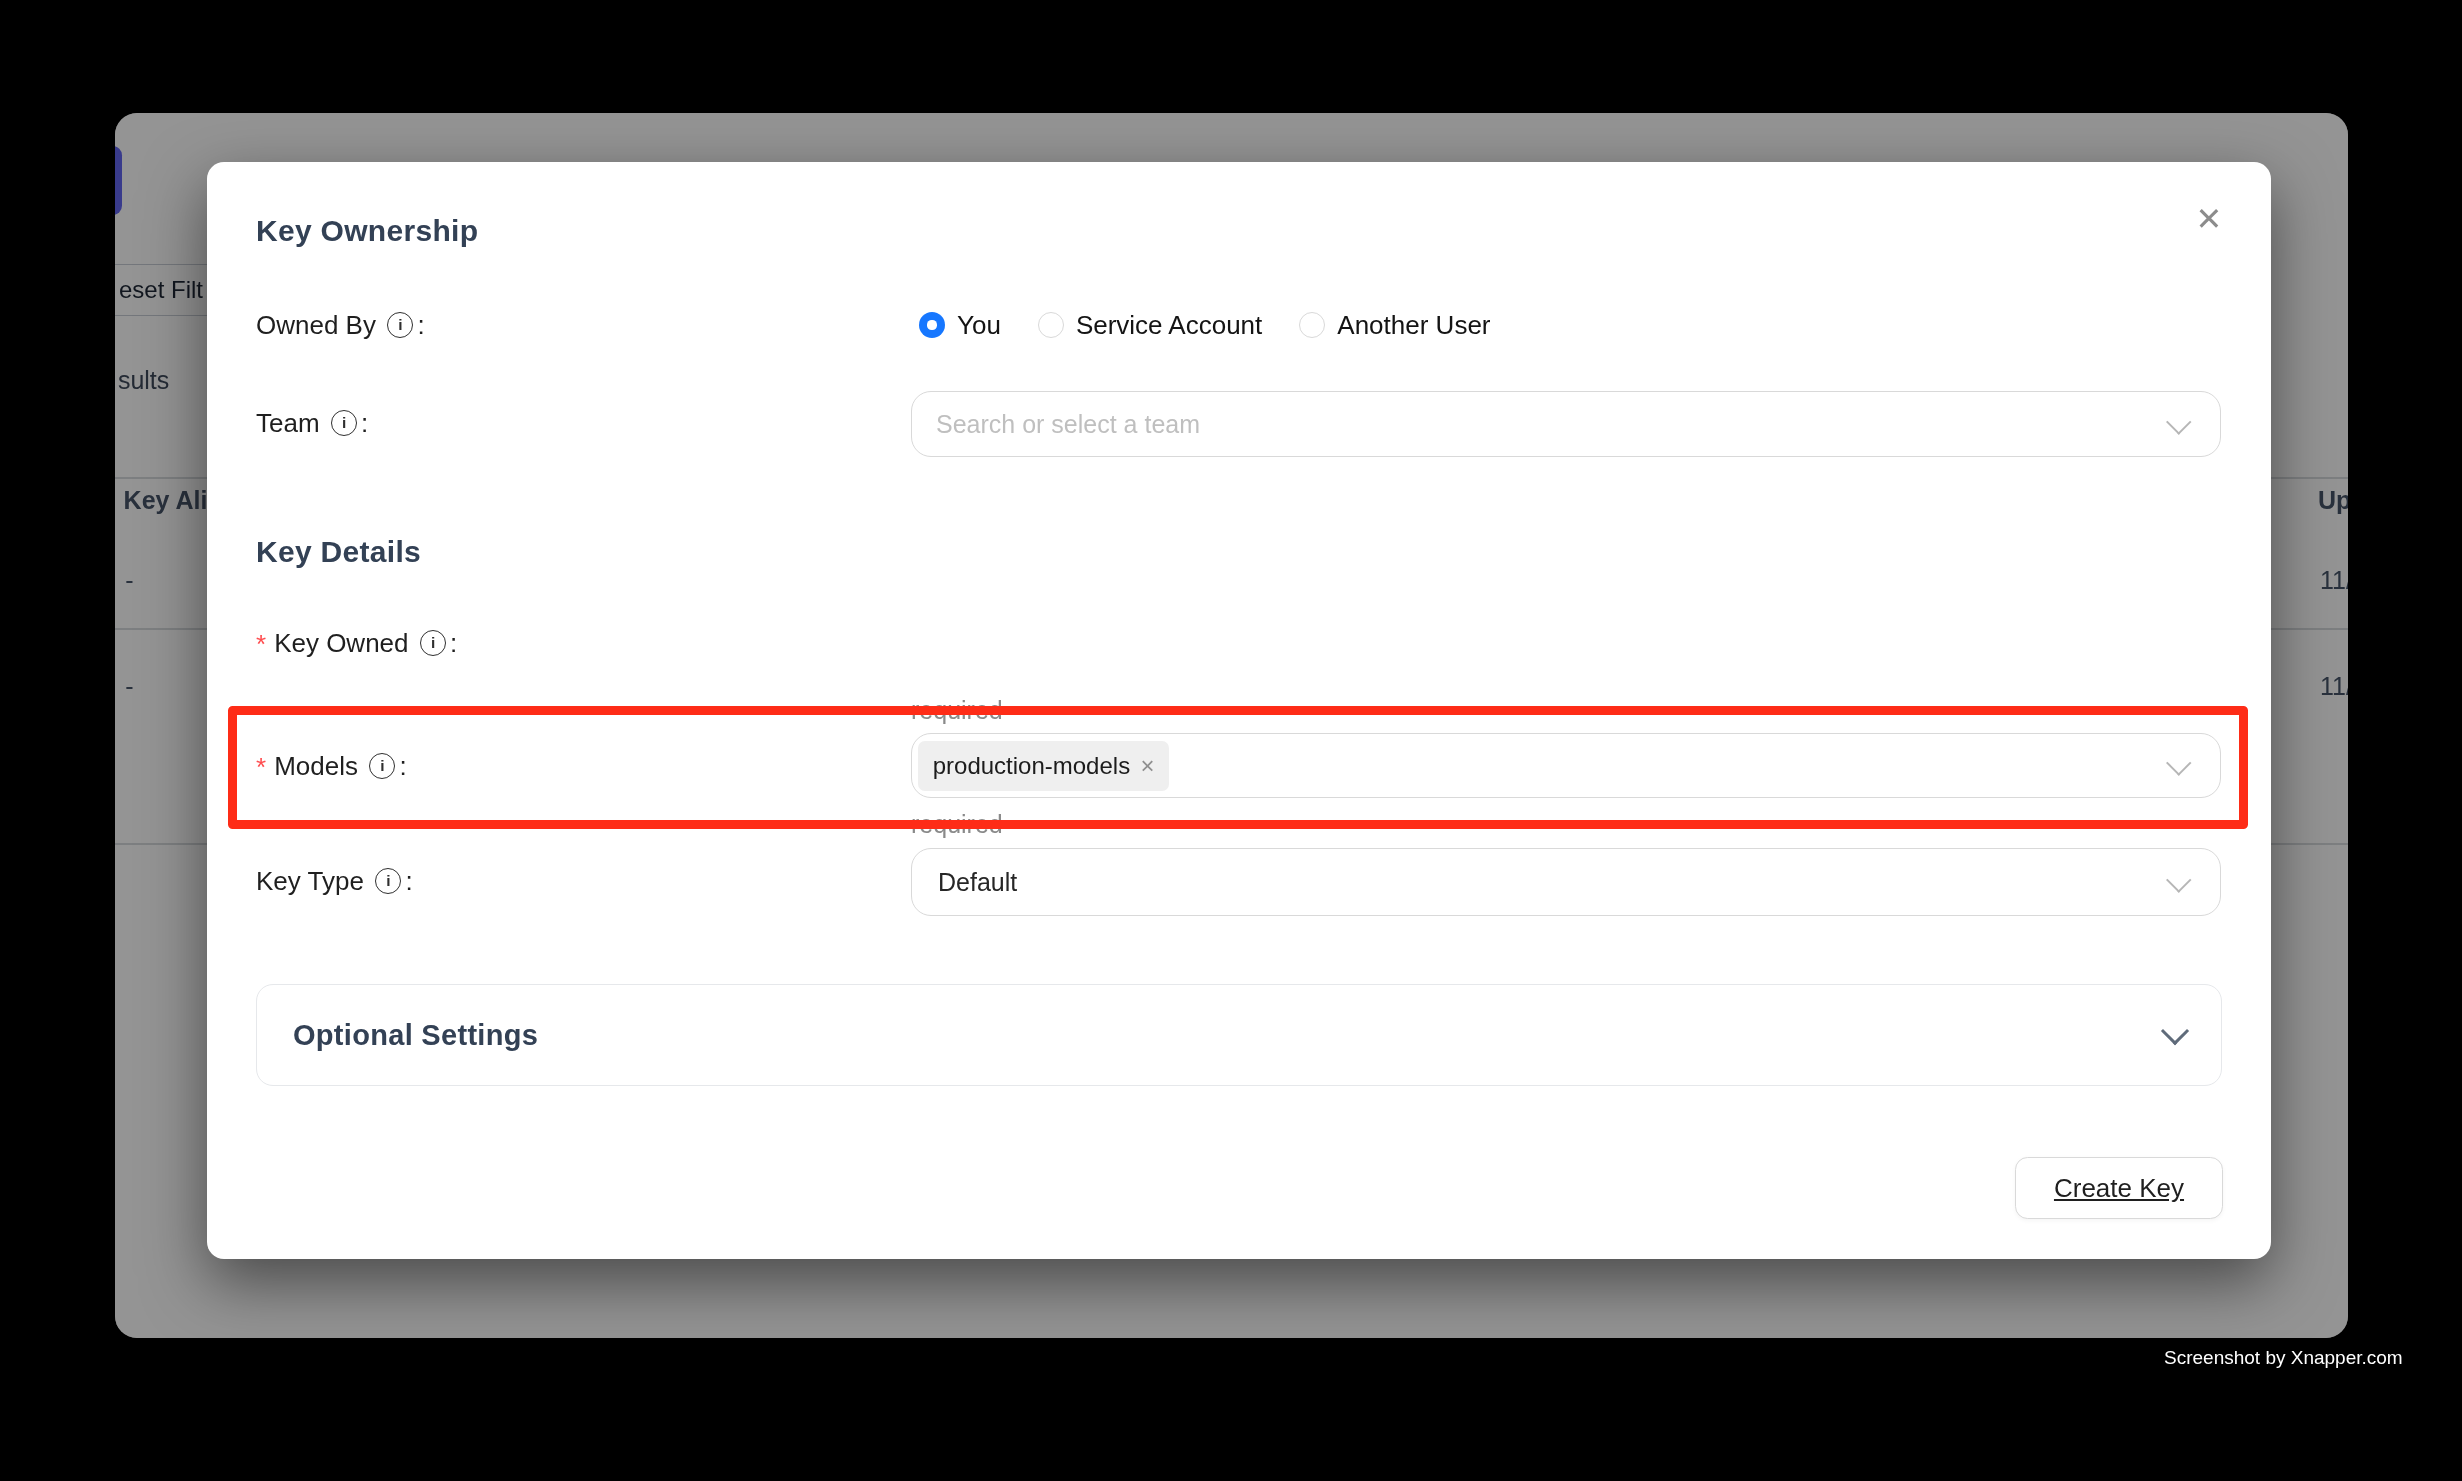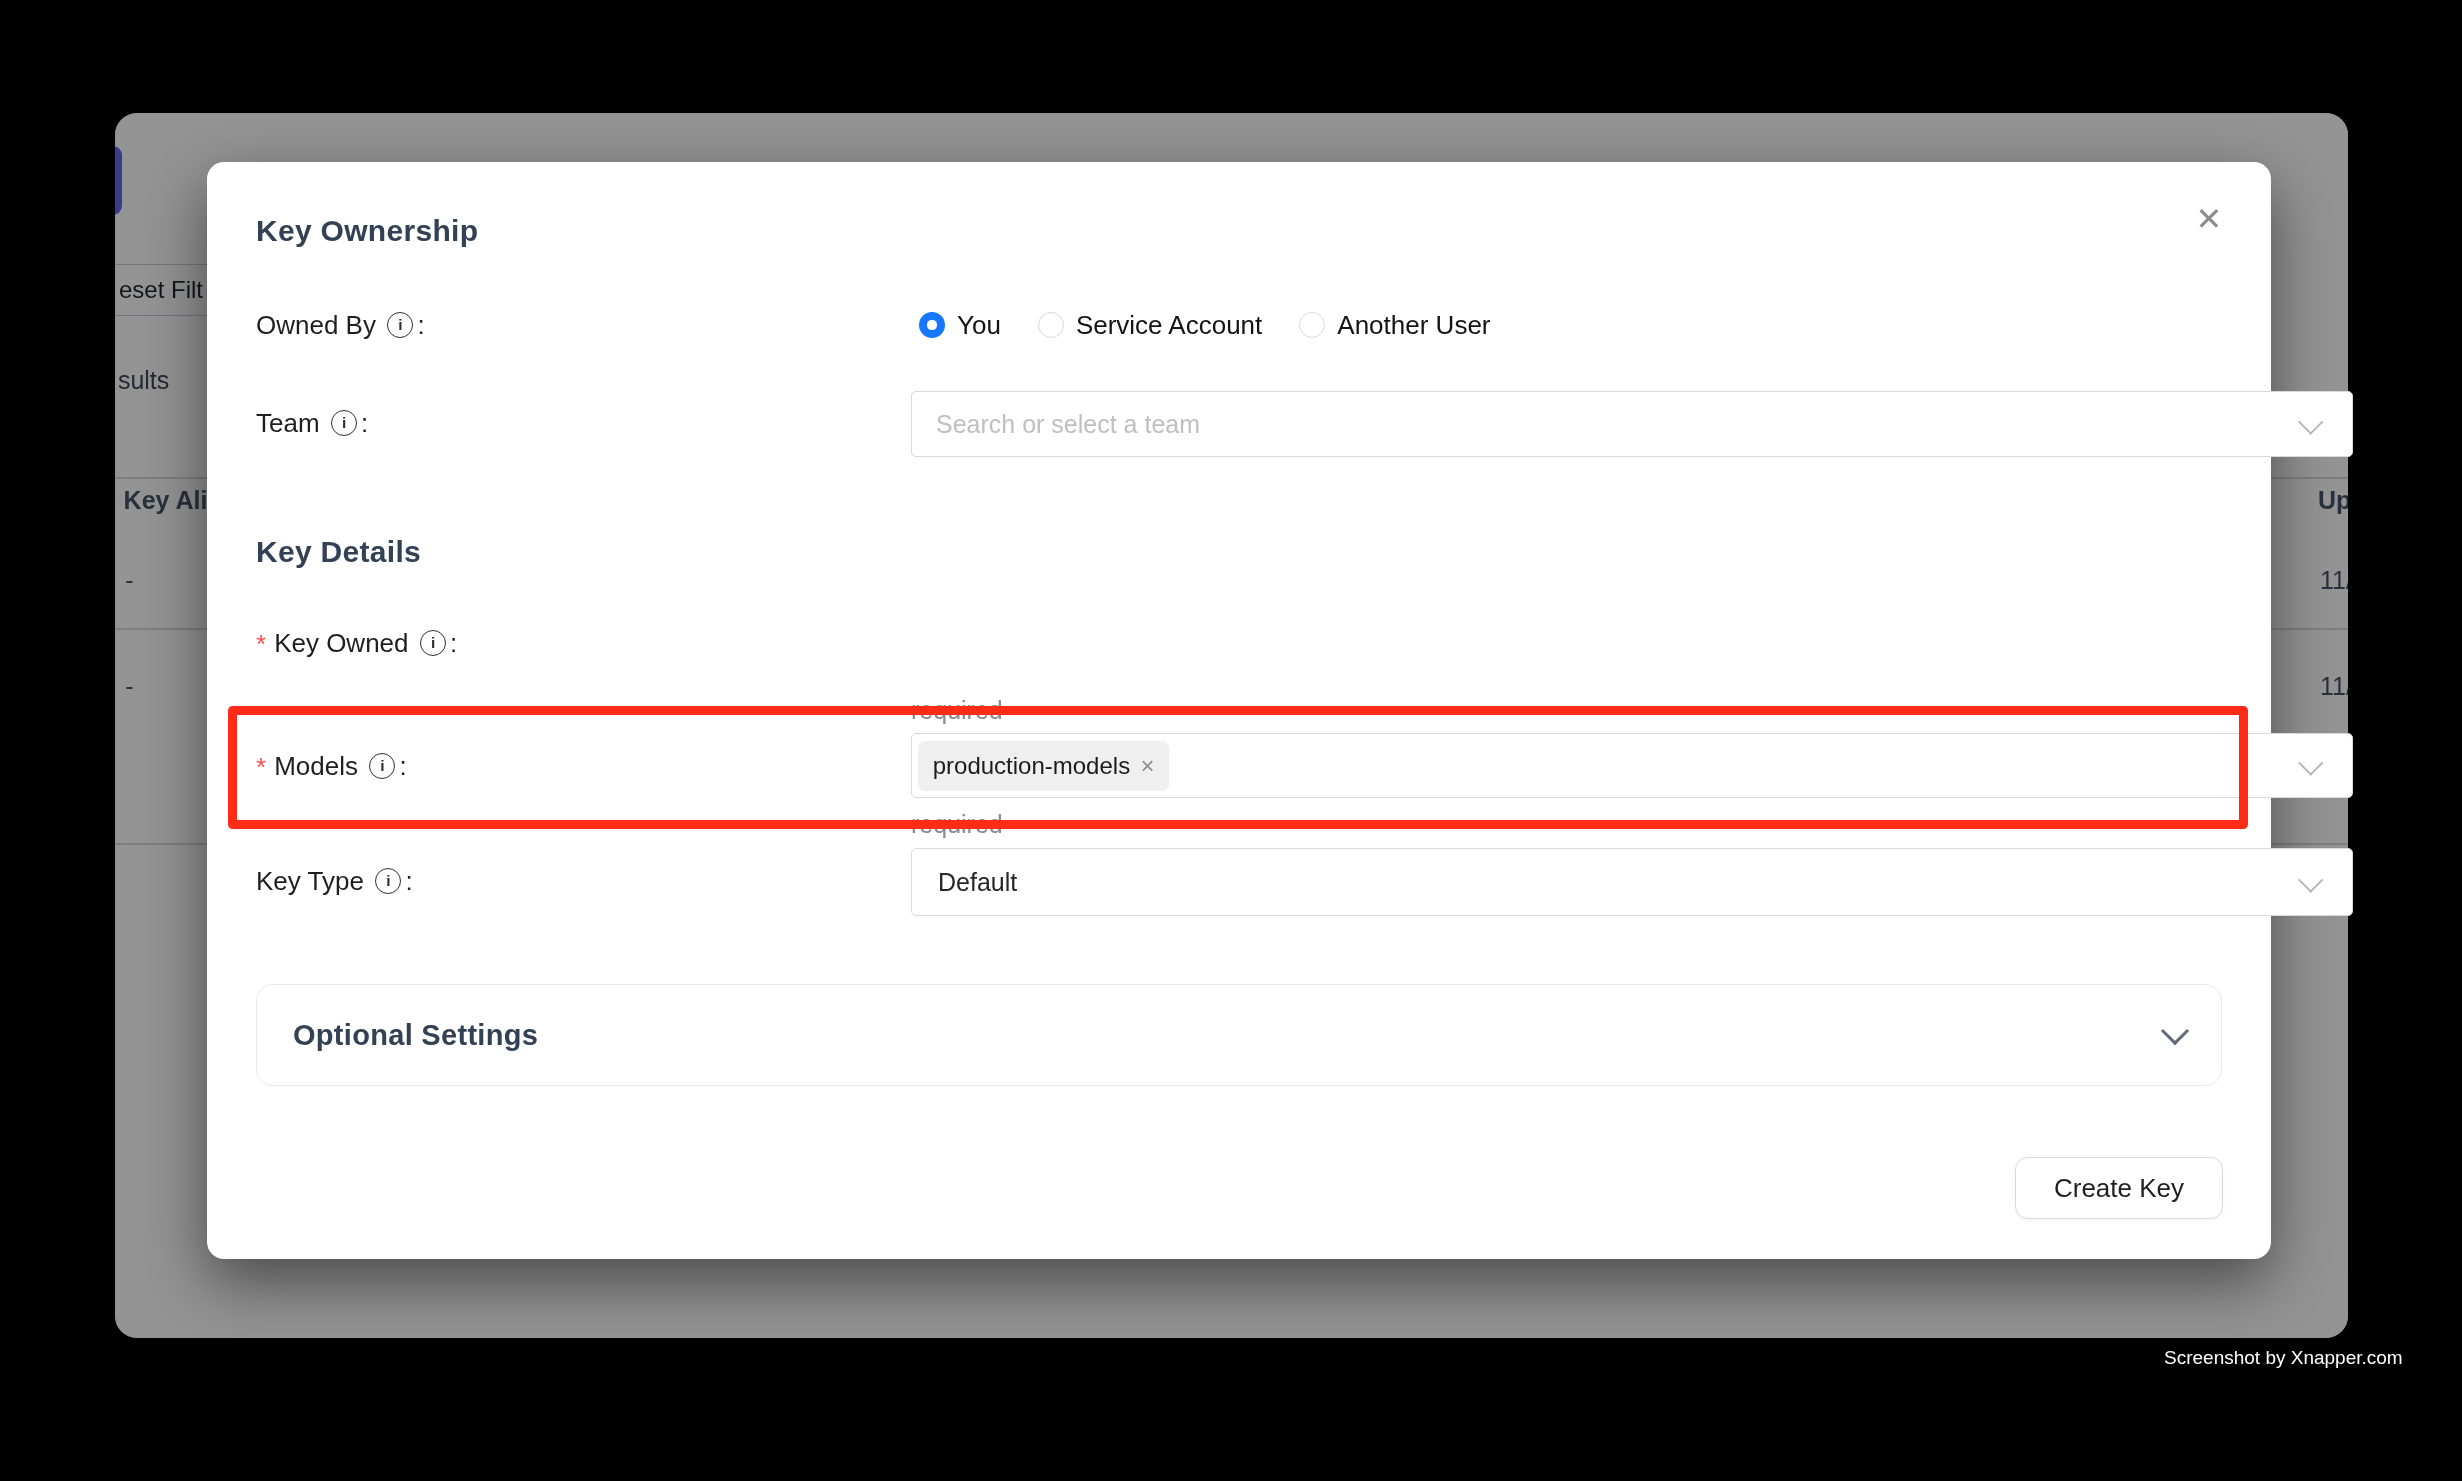--- a/index.html
+++ b/index.html
@@ -40,22 +40,22 @@
 
   .radio-group{position:absolute;left:712px;top:138px;height:50px;display:flex;align-items:center;}
   .radio{width:26px;height:26px;border-radius:50%;box-sizing:border-box;flex:0 0 auto;}
   .radio.checked{background:#1677ff;position:relative;}
   .radio.checked::after{content:"";position:absolute;left:50%;top:50%;width:9.2px;height:9.2px;margin:-4.6px 0 0 -4.6px;
                         background:#fff;border-radius:50%;}
   .radio.unchecked{background:#fff;border:1.7px solid #d9d9d9;}
   .radio-label{font-size:26px;color:#141414;font-weight:500;margin-left:12px;}
   .radio-gap{width:37px;flex:0 0 auto;}
 
-  .select-box{position:absolute;left:704px;width:1442px;box-sizing:border-box;background:#fff;
-              border:1.7px solid #d9d9d9;border-radius:5px;display:flex;align-items:center;cursor:pointer;}
+  .select-box{position:absolute;left:704px;width:1310px;box-sizing:border-box;background:#fff;
+              border:1.7px solid #d9d9d9;border-radius:20px;display:flex;align-items:center;cursor:pointer;}
   .chevron{position:absolute;right:33px;top:50%;width:15.5px;height:15.5px;margin-top:-11.5px;
            border-right:2.3px solid #b6b6b6;border-bottom:2.3px solid #b6b6b6;transform:rotate(45deg);}
   .placeholder-text{padding-left:24px;font-size:25px;color:#bfbfbf;}
   .value-text{padding-left:26px;font-size:25px;color:#262626;}
   .input-value{padding-left:26px;font-size:24px;color:#334155;}
 
   .req-msg{position:absolute;left:704px;font-size:25px;color:#8a8a8a;}
 
   .model-tag{margin-left:5.7px;height:50px;background:#efefef;border-radius:6.9px;
              display:flex;align-items:center;padding:0 15px;}
@@ -65,21 +65,21 @@
   .optional-panel{position:absolute;left:49px;top:822px;width:1966px;height:102px;box-sizing:border-box;
                   border:1.7px solid #e6e8eb;border-radius:17px;background:#fff;
                   display:flex;align-items:center;justify-content:space-between;padding:0 36px;cursor:pointer;}
   .optional-title{font-size:29px;font-weight:700;color:#334155;letter-spacing:0.3px;}
   .chev-bold{width:17px;height:17px;border-right:3.4px solid #5f6b7a;border-bottom:3.4px solid #5f6b7a;
              transform:rotate(45deg);margin-top:-8px;}
 
   .create-btn{position:absolute;left:1808px;top:995px;width:206px;height:60px;background:#fff;
               border:1.7px solid #d9d9d9;border-radius:12.6px;font-size:26px;color:#1f1f1f;
               display:flex;align-items:center;justify-content:center;cursor:pointer;
-              font-family:"Liberation Sans",sans-serif;box-shadow:0 1.7px 4.6px rgba(0,0,0,0.04);}
+              font-family:"Liberation Sans",sans-serif;box-shadow:0 1.7px 4.6px rgba(0,0,0,0.04);text-decoration:underline;}
 
   
   .red-annotation{position:absolute;left:228px;top:706px;width:2020px;height:123px;box-sizing:border-box;
                   border:9.2px solid #fe2c17;border-radius:4.6px;z-index:50;}
 
   .watermark{position:absolute;left:2164px;top:1347px;font-size:19px;color:#ffffff;font-weight:500;z-index:60;text-align:right;}
 </style>
 </head>
 <body>
 

